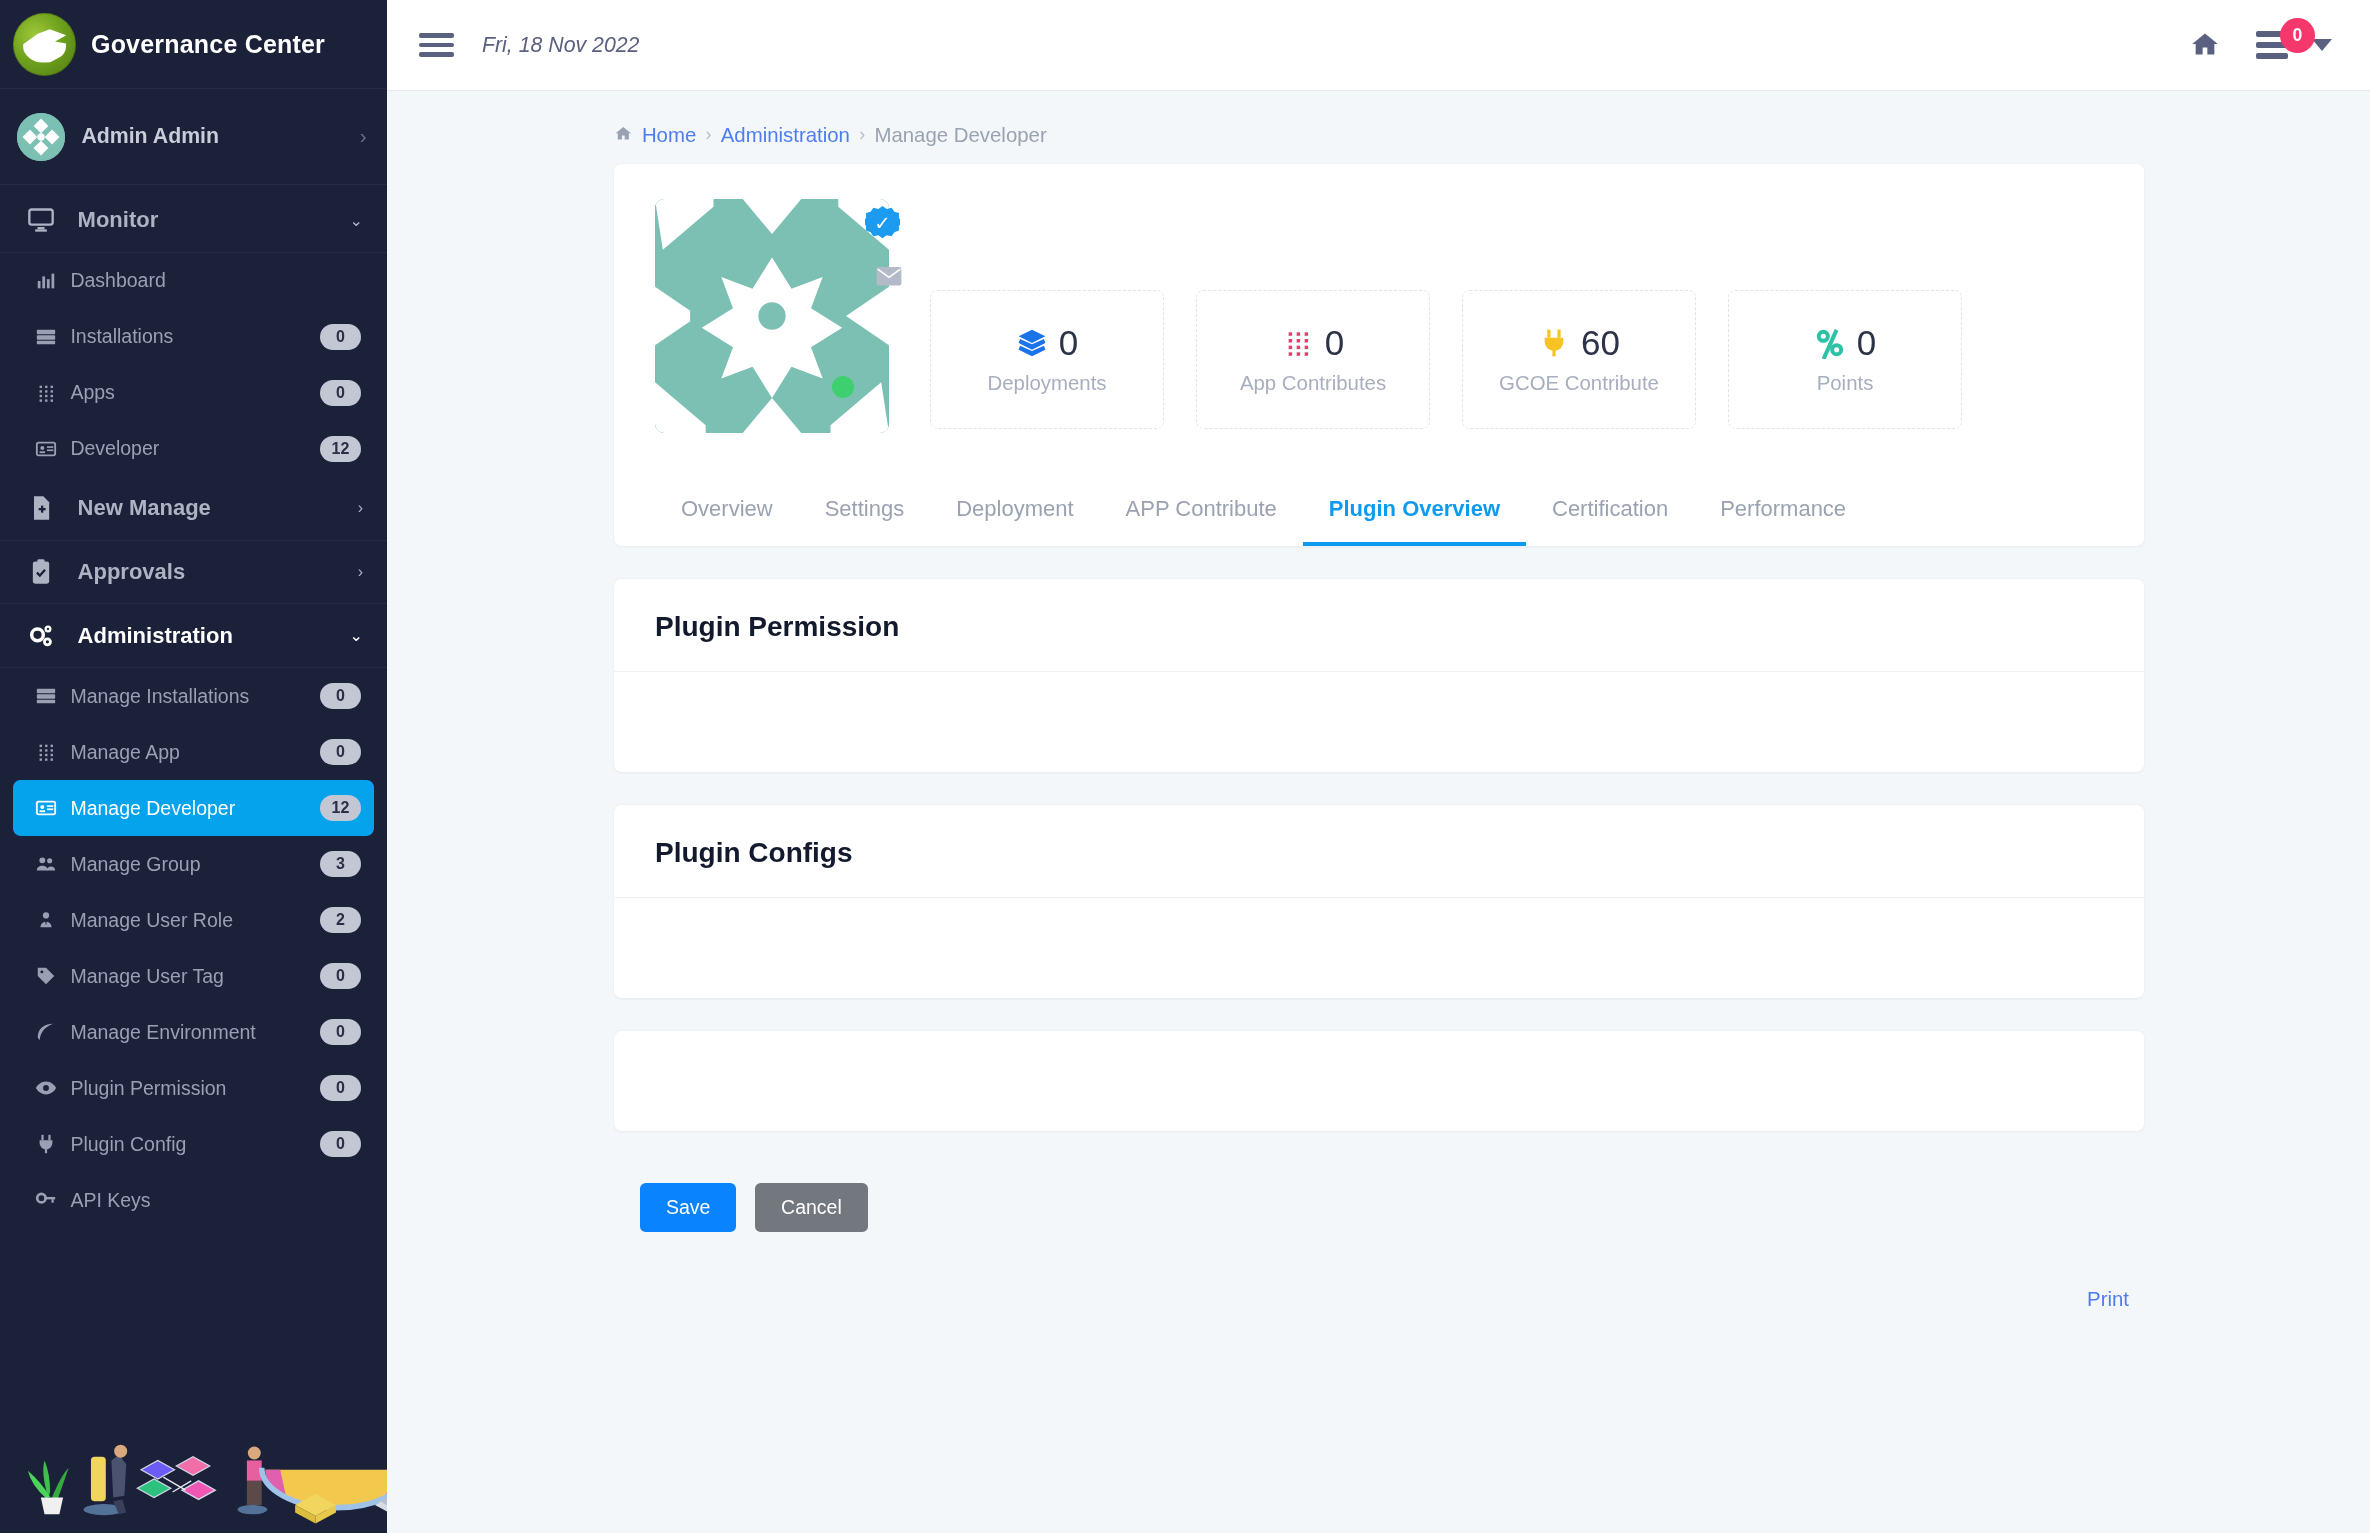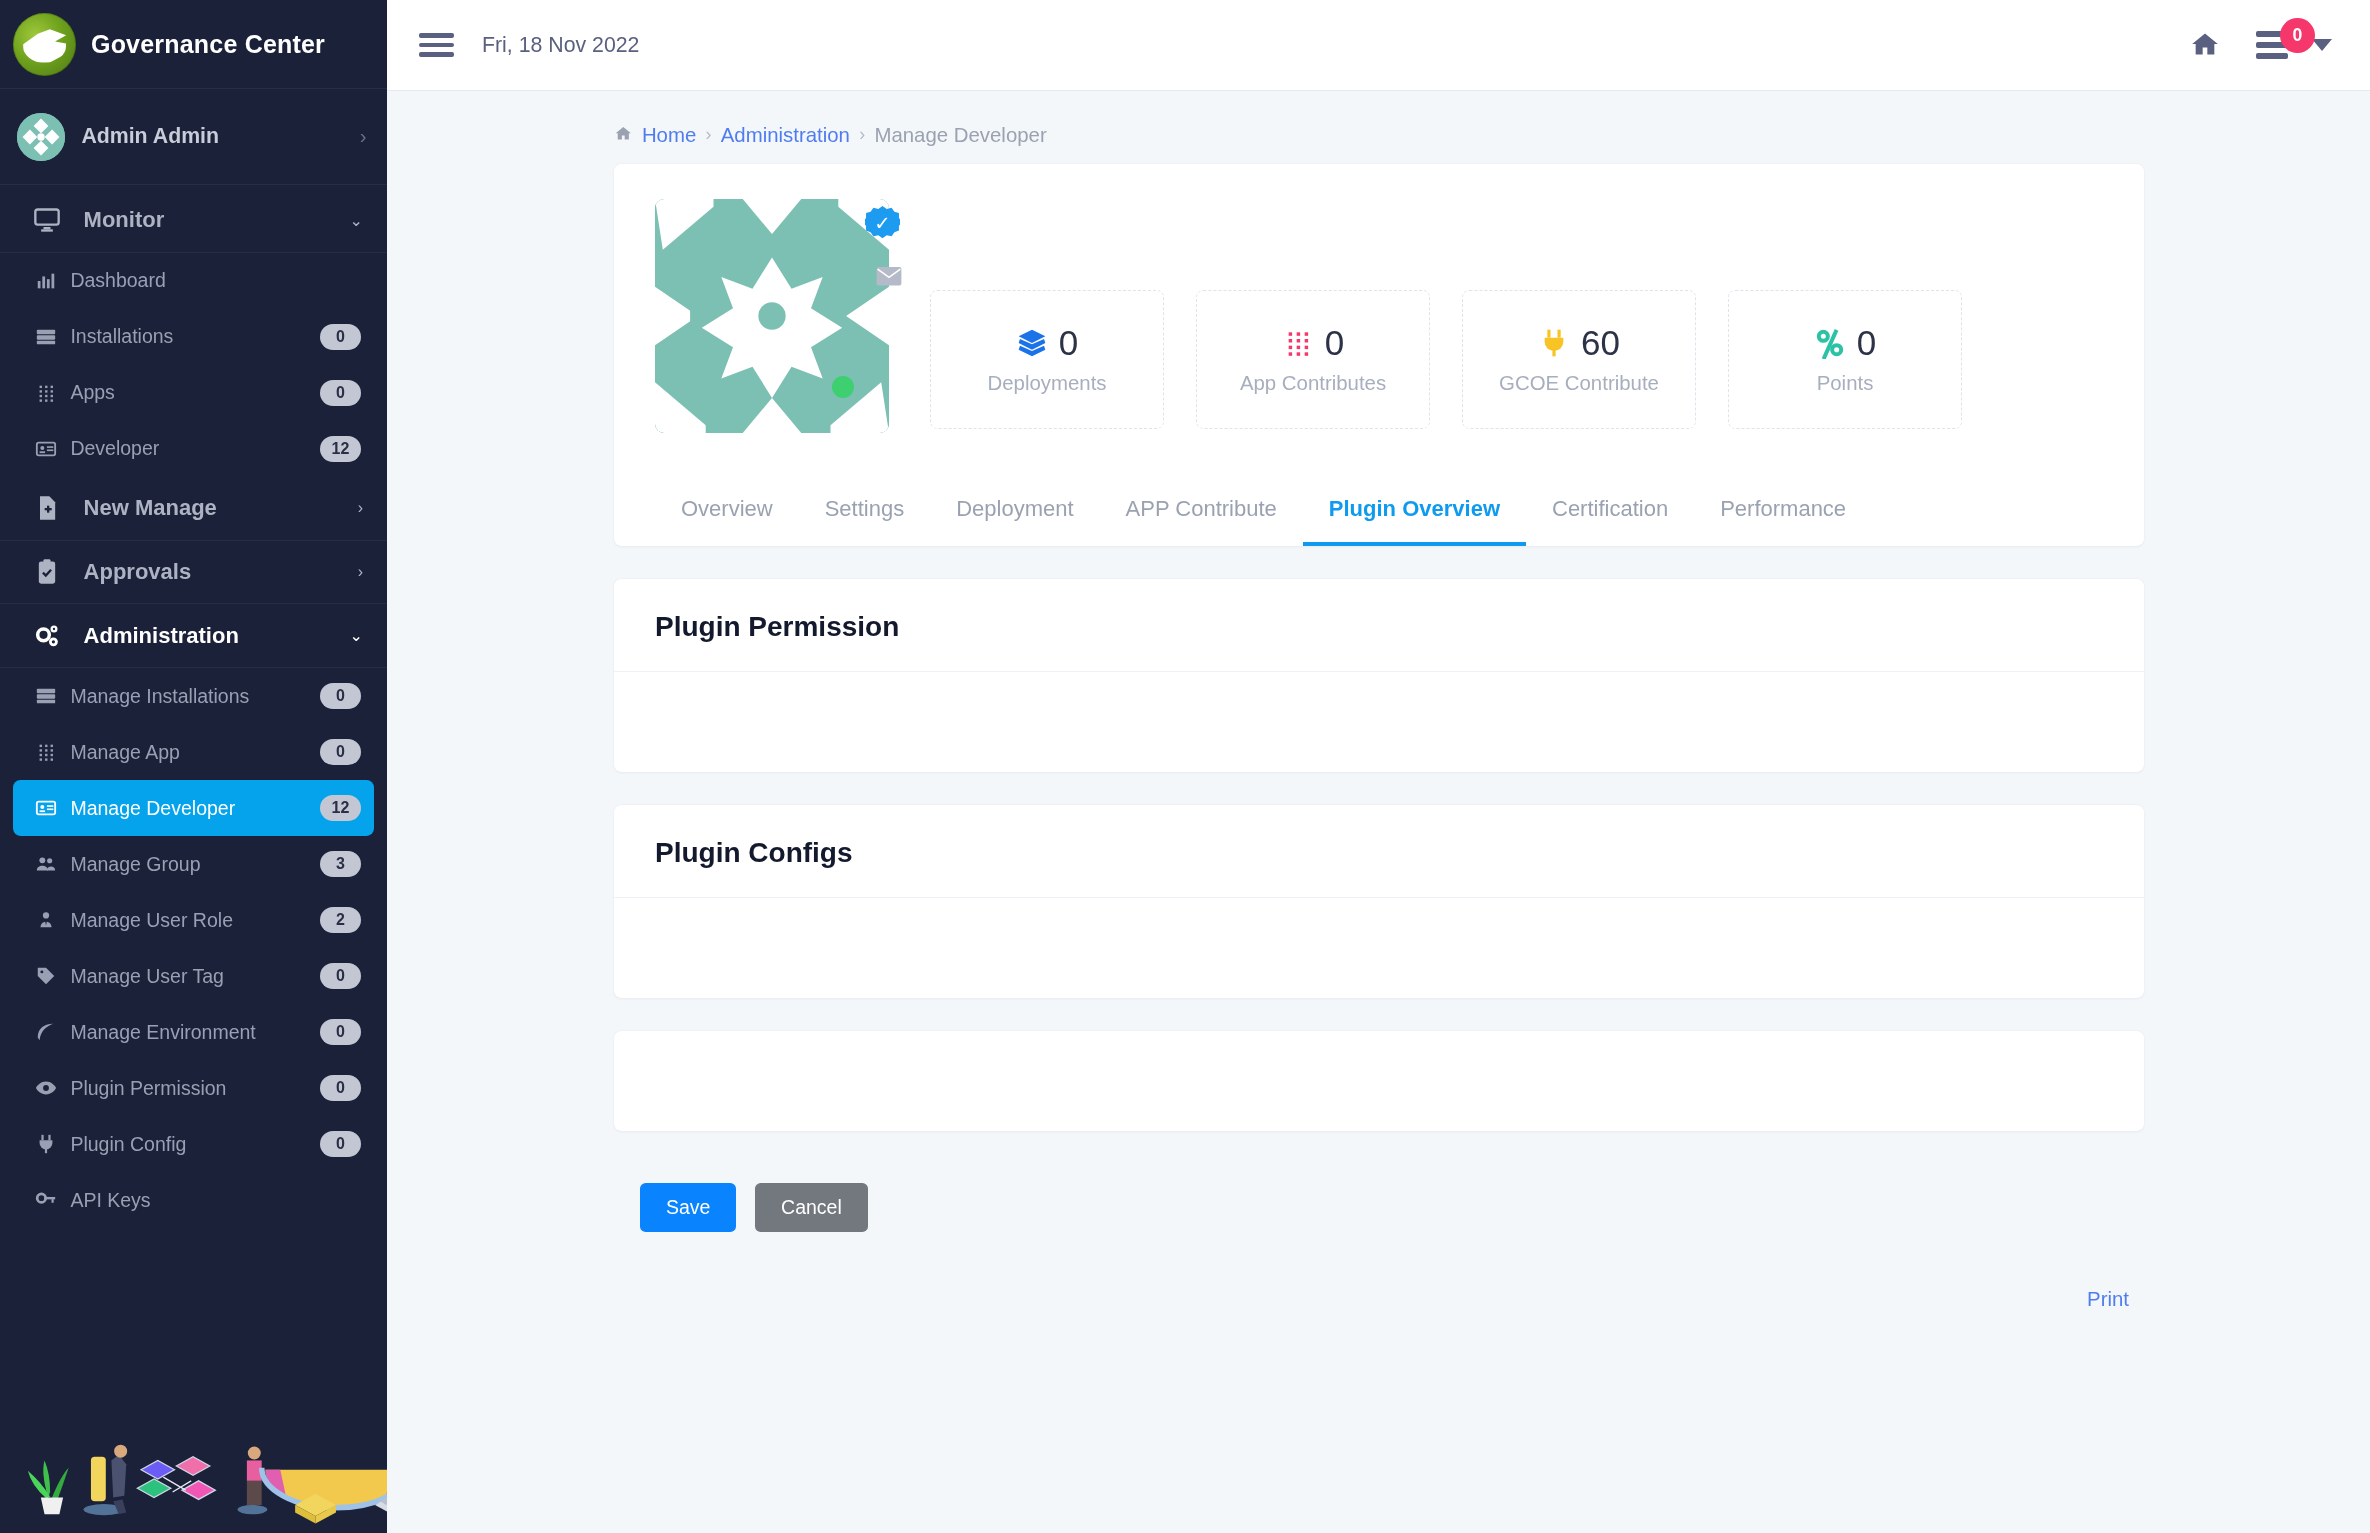--- a/index.html
+++ b/index.html
@@ -49,21 +49,21 @@
   .avatar-sm {
     width: 48px; height: 48px; border-radius: 50%;
     flex: none; overflow: hidden; background: #7cc0b4;
   }
   .profile-name { color: #c9cdda; font-size: 21.3px; font-weight: 700; flex: 1; }
   .chev-right { color: #69708c; font-size: 20.4px; }
 
   .nav { flex: 1; padding-top: 3.7px; overflow: hidden; }
   .nav-group {
     display: flex; align-items: center; gap: 18.6px;
-    height: 63px; padding-left: 28px; padding-right: 24px;
+    height: 63px; padding-left: 22px; padding-right: 24px;
     color: #aeb3c4; cursor: pointer;
   }
   .nav-group.active-group { color: #ffffff; }
   .nav-group .ico { width: 37px; display: flex; justify-content: center; flex: none; }
   .nav-group .lbl { font-size: 22px; font-weight: 600; flex: 1; }
   .nav-group .chev { font-size: 16px; color: #7b melts; }
   .nav-sep { height: 0.9px; background: #262d47; margin: 0; }
 
   .nav-item {
     display: flex; align-items: center; gap: 11px;
@@ -85,21 +85,21 @@
   .side-illo { height: 121px; position: relative; }
 
   
   .main { flex: 1; display: flex; flex-direction: column; height: 1533px; background:#f4f7fa; }
   .topbar {
     height: 91px; background: #fff; display: flex; align-items: center;
     padding: 0 39px 0 32px; border-bottom: 0.9px solid #e6eaf0;
   }
   .burger { width: 35px; height: 24px; display:flex; flex-direction:column; justify-content:space-between; cursor:pointer; }
   .burger span { display:block; height:4.6px; background:#5a607f; border-radius:1.9px; }
-  .topdate { margin-left: 28px; color: #5a607f; font-size: 21.3px; }
+  .topdate { margin-left: 28px; color: #5a607f; font-size: 21.3px; font-style: italic; }
   .topspacer { flex: 1; }
   .home-icon { color:#5a607f; margin-right: 35px; cursor:pointer; }
   .msg-wrap { position: relative; display:flex; align-items:center; gap: 13px; cursor:pointer; }
   .msg-bars { display:flex; flex-direction:column; gap:4.6px; }
   .msg-bars i { display:block; height:6.5px; background:#5a607f; border-radius:1.9px; }
   .msg-bars i:nth-child(1){ width:43px; }
   .msg-bars i:nth-child(2){ width:37px; }
   .msg-bars i:nth-child(3){ width:32px; }
   .msg-badge {
     position:absolute; left:24px; top:-13px;

